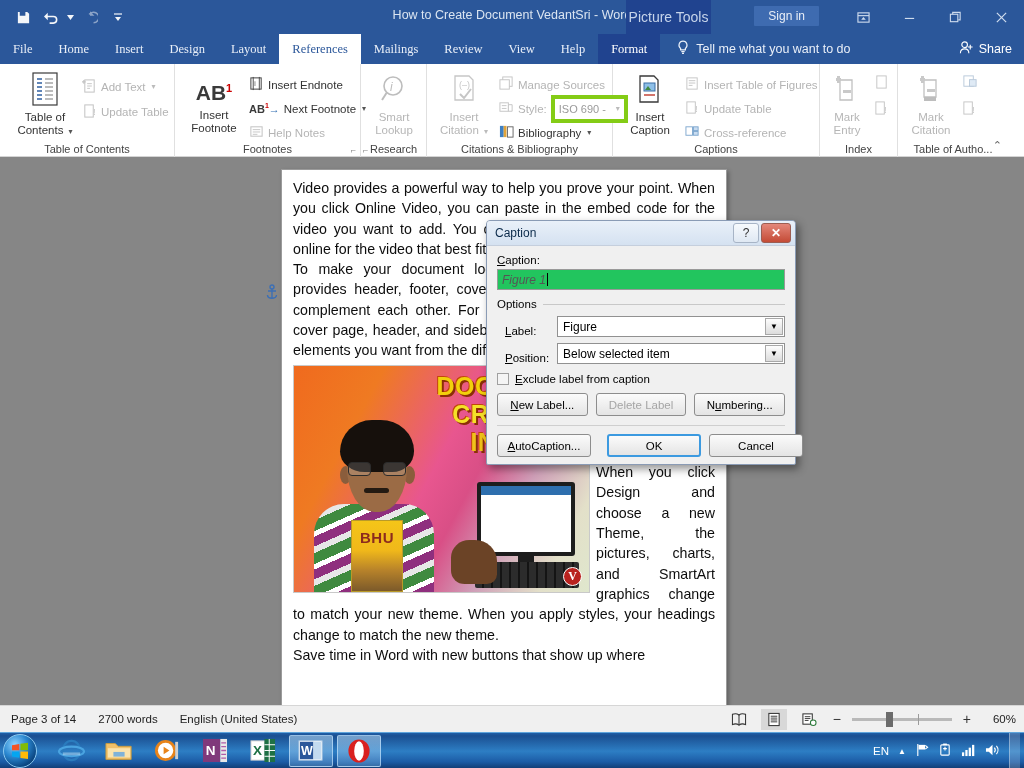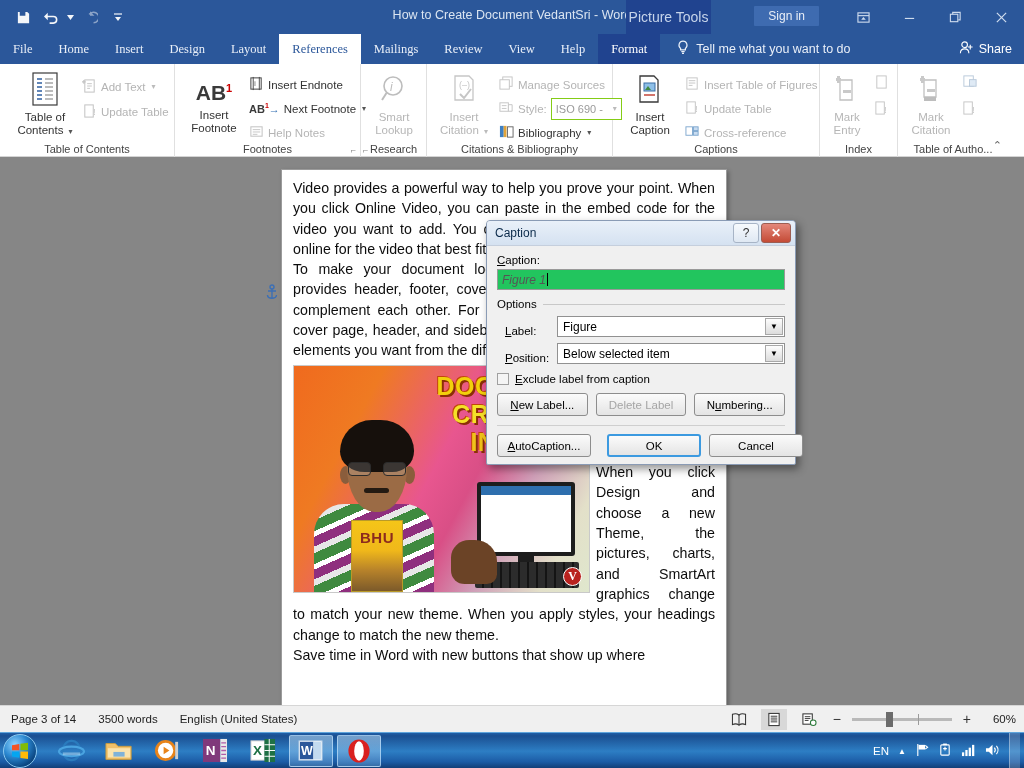--- a/index.html
+++ b/index.html
@@ -88,21 +88,21 @@
   .big-btn .glyph { margin-bottom: 2px; }
   .small-btn {
     display: flex; align-items: center; gap: 4px;
     font-size: 11.5px; color: #333; height: 21px; white-space: nowrap;
   }
   .small-btn.dim { color: #b4b4b4; }
   .caret { font-size: 8px; color: #555; margin-left: 2px; }
   .caret.dim { color: #bbb; }
   .dlg-launcher { position: absolute; bottom: 2px; font-size: 9px; color: #888; }
   .style-box {
-    border: 1px solid #84cc16; background: #fff; color: #9a9a9a;
+    border: 4px solid #84cc16; background: #fff; color: #9a9a9a;
     font-size: 11px; padding: 10px 4px; display: flex; align-items: center; gap: 8px;
     height: 18px;
   }
   .collapse-ribbon {
     position: absolute; right: 6px; bottom: 5px; font-size: 11px; color: #666;
   }
 
   
   .docarea {
     position: absolute; left: 0; top: 157px; width: 1024px; height: 548px;
@@ -770,21 +770,21 @@
     <div class="btnrow2">
       <div class="dbtn"><span class="u">A</span>utoCaption...</div>
       <div class="dbtn default" style="margin-left:8px">OK</div>
       <div class="dbtn">Cancel</div>
     </div>
   </div>
 </div>
 
 <div class="statusbar">
   <div class="sb-item">Page 3 of 14</div>
-  <div class="sb-item">3500 words</div>
+  <div class="sb-item">2700 words</div>
   <div class="sb-item">English (United States)</div>
   <div class="sb-right">
     <div class="view-btn">
       <svg width="16" height="15" viewBox="0 0 17 16">
           <path fill="none" stroke="#333" stroke-width="1.1" d="M8.5 3.2C6.5 1.6 3.5 1.6 1.5 2.5v11c2-1 5-1 7 .6 2-1.6 5-1.6 7-.6v-11c-2-.9-5-.9-7 .7z"></path>
           <path stroke="#333" stroke-width="1.1" d="M8.5 3.2v11"></path>
         </svg>
     </div>
     <div class="view-btn active">
       <svg width="16" height="15" viewBox="0 0 17 16">

